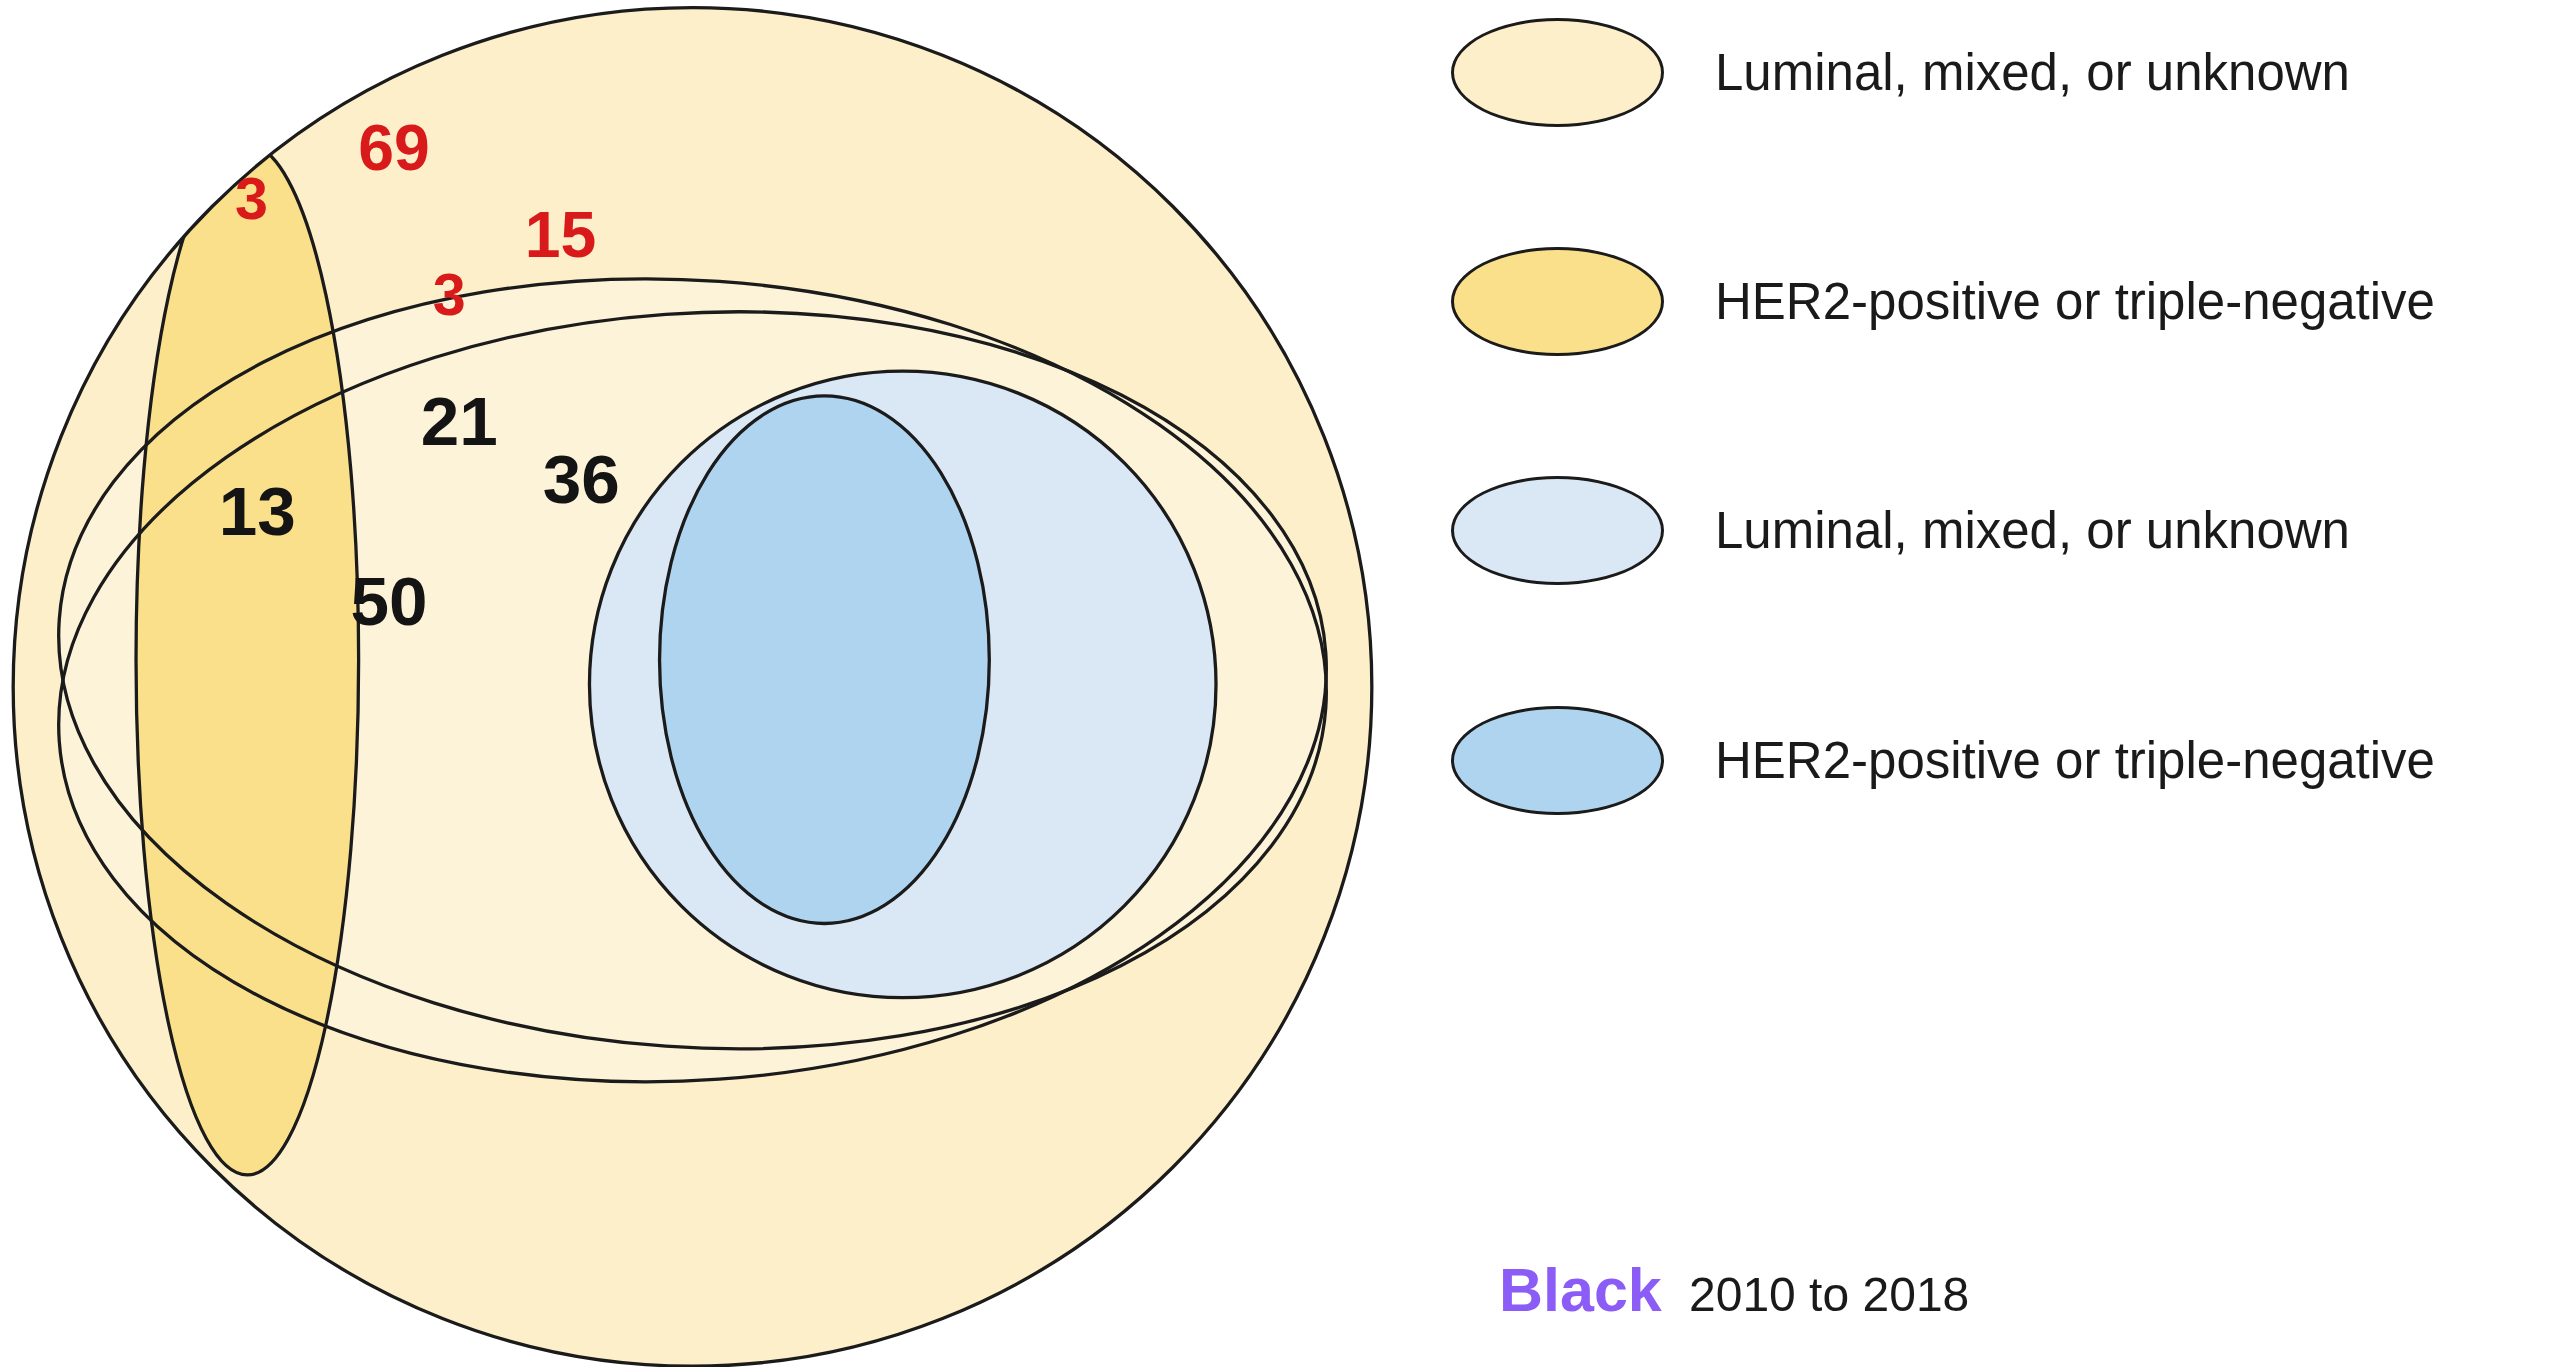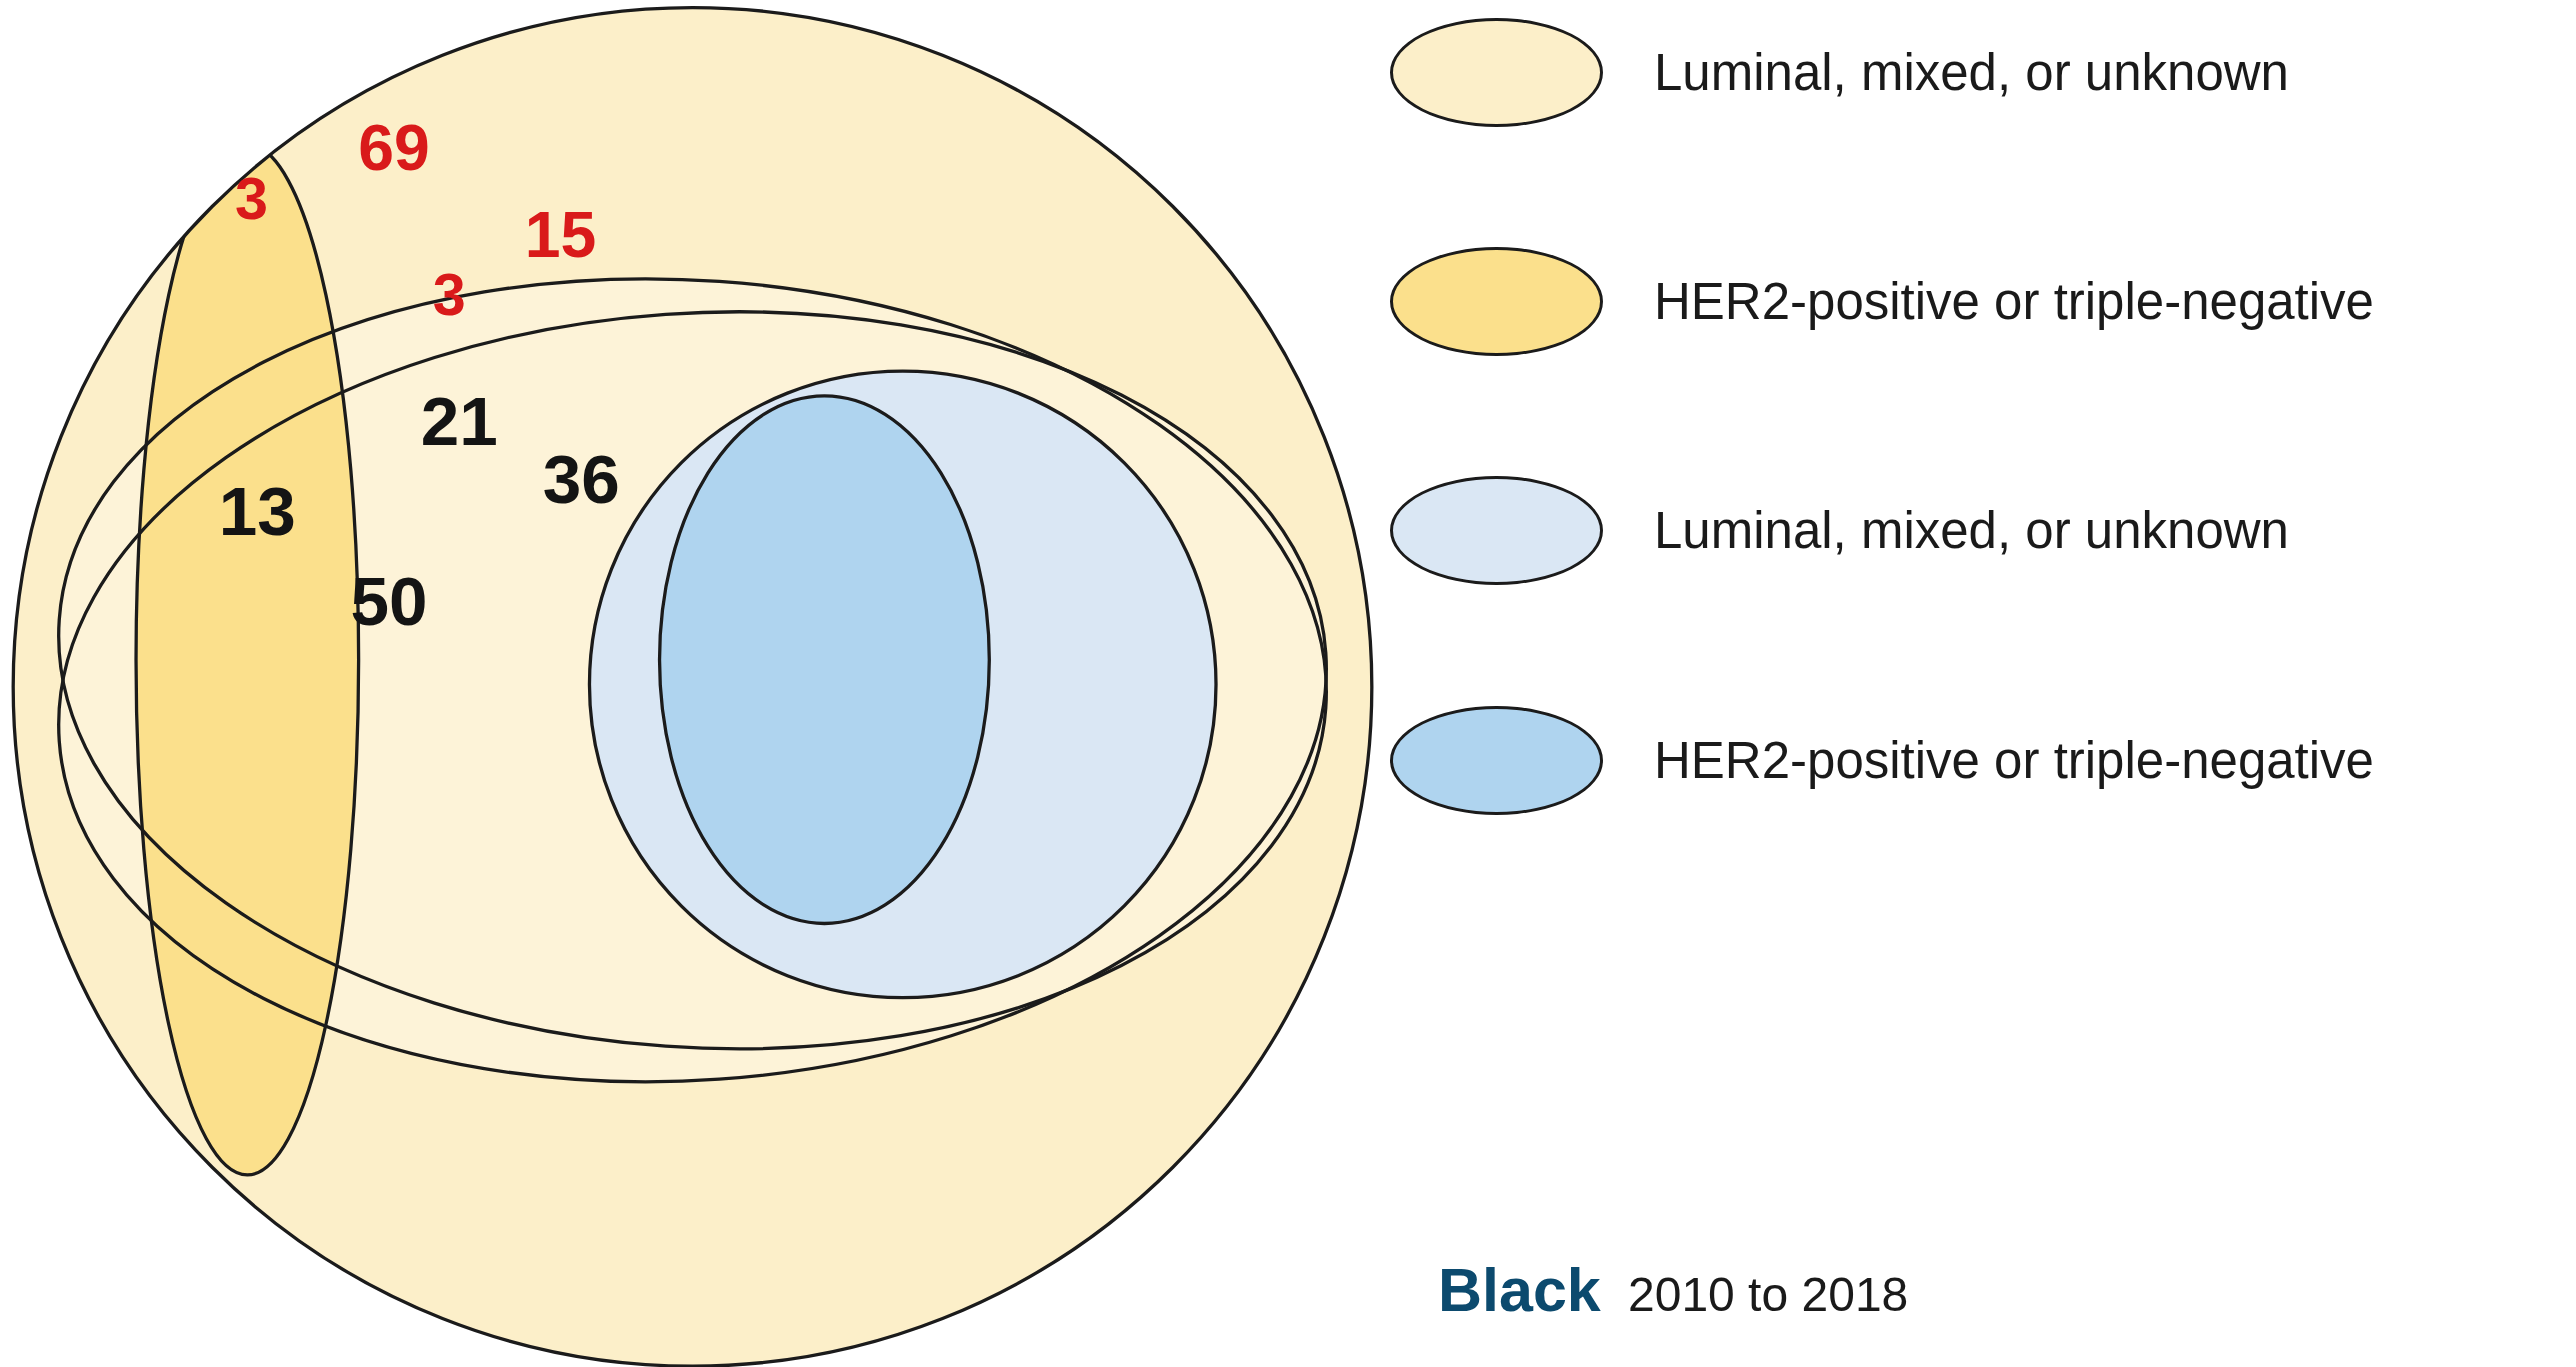--- a/index.html
+++ b/index.html
@@ -18,21 +18,21 @@
     font-weight:bold;
     font-family:"Liberation Sans", sans-serif;
     dominant-baseline:middle;
     text-anchor:middle;
   }
   .num-red{fill:#D91A1A;}
   .num-black{fill:#141414;}
 
   
   .legend-panel{
-    position:absolute;left:1390px;top:0;width:1125px;height:1284px;
+    position:absolute;left:1451px;top:0;width:1125px;height:1284px;
   }
   .legend-row{
     position:absolute;left:0;display:flex;align-items:center;
   }
   .swatch{
     width:213px;height:109px;border-radius:50%/50%;
     border:3.3px solid #1b1b1b;
     box-sizing:border-box;
     flex:0 0 auto;
   }
@@ -45,21 +45,21 @@
     line-height:1;
   }
 
   .color-row{position:absolute;left:48px;display:flex;align-items:baseline;}
   .color-key{
     font-size:61px;font-weight:bold;width:190px;
     font-family:"Liberation Sans", sans-serif;
     line-height:1;
   }
   .color-key.red{color:#E01B1B;}
-  .color-key.black{color:#0c4a6e;}
+  .color-key.black{color:#8b5cf6;}
   .color-val{
     font-size:48px;color:#1a1a1a;white-space:nowrap;
     font-family:"Liberation Sans", sans-serif;line-height:1;
   }
 </style>
 </head>
 <body>
 
 <div id="root">
 

